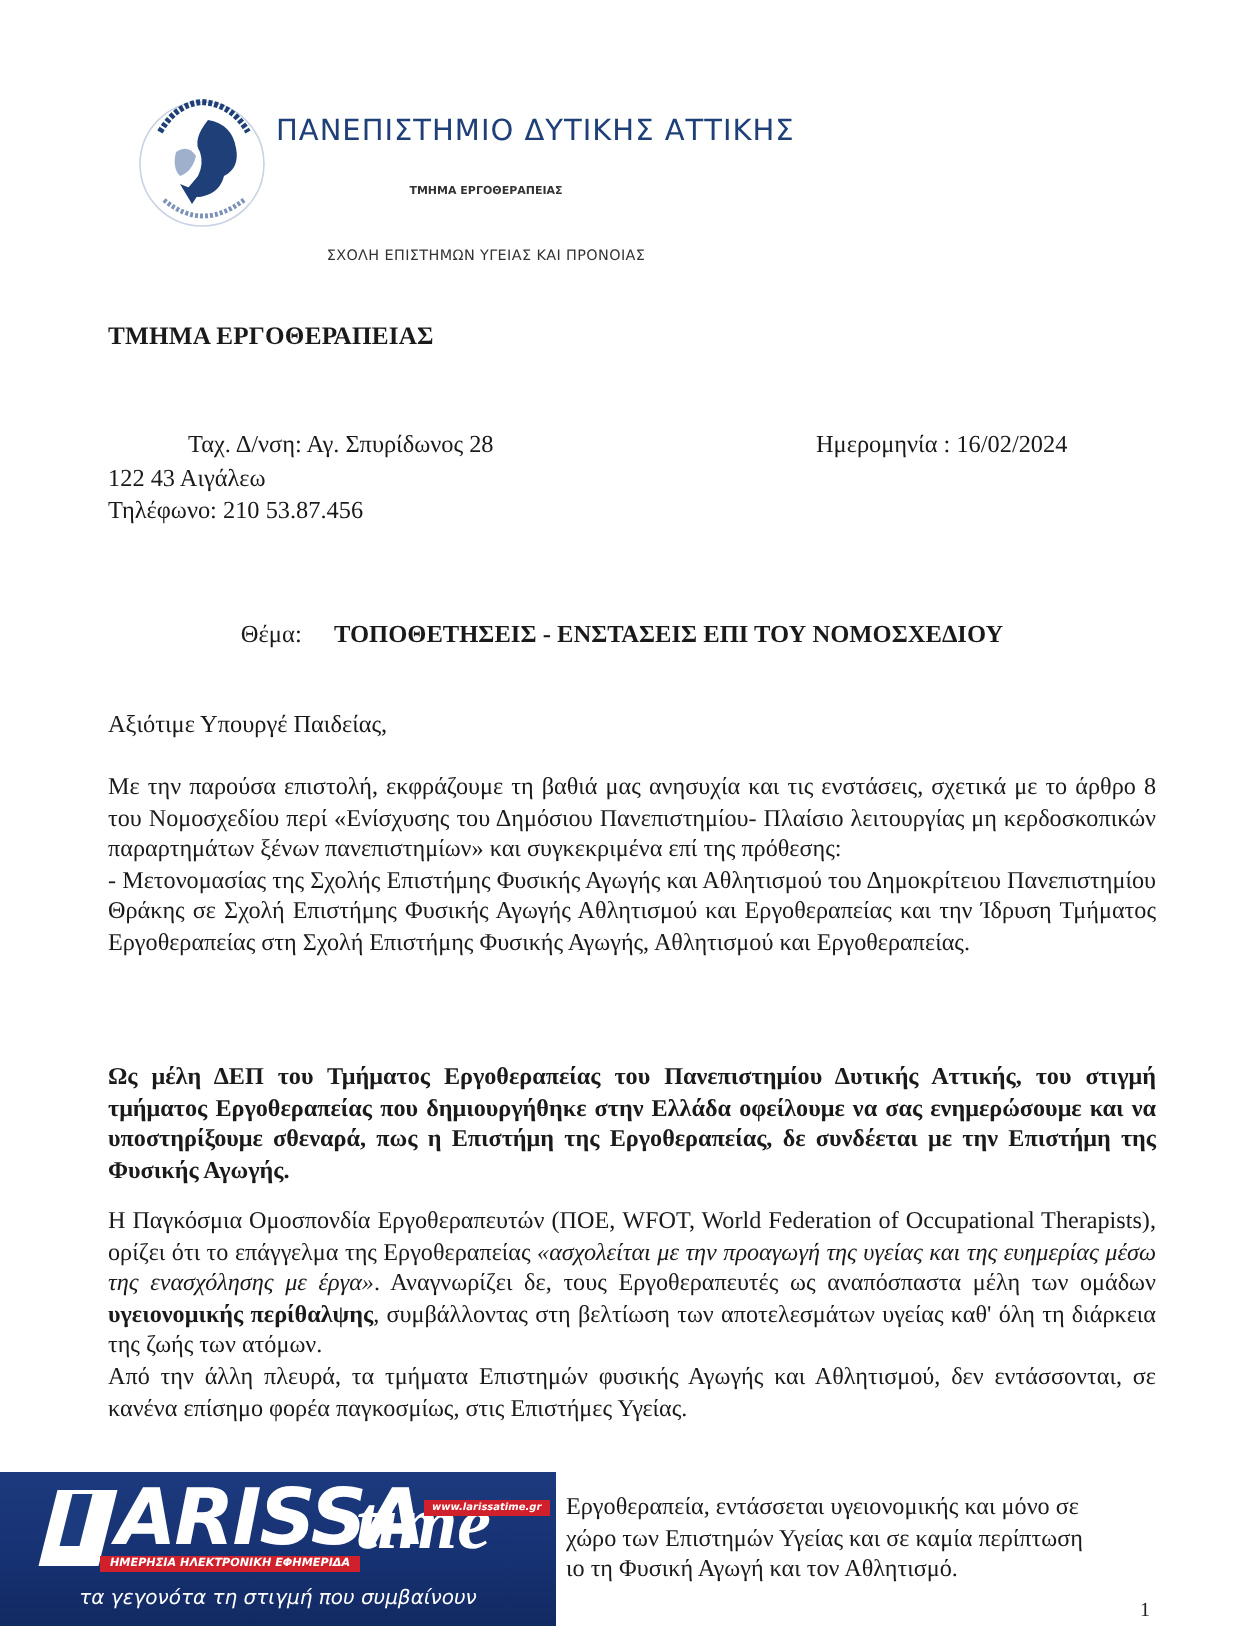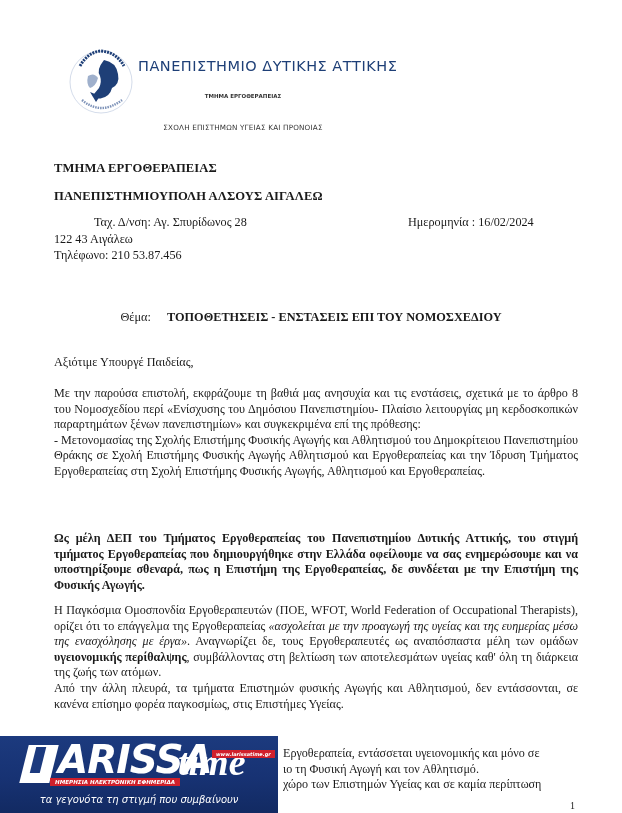--- a/index.html
+++ b/index.html
@@ -121,21 +121,20 @@
     <path d="M16 56 Q35 72 56 56" fill="none" stroke="#7d92b8" stroke-width="2.4" stroke-dasharray="1.5 1"></path>
     <path d="M38 16 Q50 18 52 30 Q54 40 46 44 Q44 52 36 54 Q30 56 28 50 L33 44 Q36 38 34 32 Q30 26 38 16 Z" fill="#1e3f77"></path>
     <path d="M22 32 Q28 28 32 34 Q30 42 24 44 Q20 40 22 32 Z" fill="#9fb0cc"></path>
     <path d="M24 48 L34 52 L30 58 Z" fill="#1e3f77"></path>
   </svg>
   <div class="uni-title">ΠΑΝΕΠΙΣΤΗΜΙΟ ΔΥΤΙΚΗΣ ΑΤΤΙΚΗΣ</div>
   <div class="uni-school">ΣΧΟΛΗ ΕΠΙΣΤΗΜΩΝ ΥΓΕΙΑΣ ΚΑΙ ΠΡΟΝΟΙΑΣ</div>
   <div class="uni-dept">ΤΜΗΜΑ ΕΡΓΟΘΕΡΑΠΕΙΑΣ</div>
 
   <div class="hdr1">ΤΜΗΜΑ ΕΡΓΟΘΕΡΑΠΕΙΑΣ</div>
-  <div class="hdr2">ΠΑΝΕΠΙΣΤΗΜΙΟΥΠΟΛΗ ΑΛΣΟΥΣ ΑΙΓΑΛΕΩ</div>
   <div class="addr addr1">Ταχ. Δ/νση: Αγ. Σπυρίδωνος 28</div>
   <div class="addr addr2">122 43 Αιγάλεω</div>
   <div class="addr addr3">Τηλέφωνο: 210 53.87.456</div>
   <div class="date">Ημερομηνία : 16/02/2024</div>
 
   <div class="subject">
     <span class="sub-label">Θέμα:</span>
     <span class="sub-text">ΤΟΠΟΘΕΤΗΣΕΙΣ - ΕΝΣΤΑΣΕΙΣ ΕΠΙ ΤΟΥ ΝΟΜΟΣΧΕΔΙΟΥ</span>
   </div>
 
@@ -148,22 +147,22 @@
 
   <div class="para p2">Ως μέλη ΔΕΠ του Τμήματος Εργοθεραπείας του Πανεπιστημίου Δυτικής Αττικής, του στιγμή τμήματος Εργοθεραπείας που δημιουργήθηκε στην Ελλάδα οφείλουμε να σας ενημερώσουμε και να υποστηρίξουμε σθεναρά, πως η Επιστήμη της Εργοθεραπείας, δε συνδέεται με την Επιστήμη της Φυσικής Αγωγής.</div>
 
   <div class="para p3">
     <span>Η Παγκόσμια Ομοσπονδία Εργοθεραπευτών (ΠΟΕ, WFOT, World Federation of Occupational Therapists), ορίζει ότι το επάγγελμα της Εργοθεραπείας </span><span class="italic">«ασχολείται με την προαγωγή της υγείας και της ευημερίας μέσω της ενασχόλησης με έργα»</span><span>. Αναγνωρίζει δε, τους Εργοθεραπευτές ως αναπόσπαστα μέλη των ομάδων </span><span class="bold">υγειονομικής περίθαλψης</span><span>, συμβάλλοντας στη βελτίωση των αποτελεσμάτων υγείας καθ' όλη τη διάρκεια της ζωής των ατόμων.</span>
     <div>Από την άλλη πλευρά, τα τμήματα Επιστημών φυσικής Αγωγής και Αθλητισμού, δεν εντάσσονται, σε κανένα επίσημο φορέα παγκοσμίως, στις Επιστήμες Υγείας.</div>
   </div>
 
   <div class="para p4" style="left:283px; width:300px;">
     <span class="line">Εργοθεραπεία, εντάσσεται υγειονομικής και μόνο σε</span>
+    <span class="line">χώρο των Επιστημών Υγείας και σε καμία περίπτωση</span>
     <span class="line">ιο τη Φυσική Αγωγή και τον Αθλητισμό.</span>
-    <span class="line">χώρο των Επιστημών Υγείας και σε καμία περίπτωση</span>
   </div>
 
   <div class="page-num">1</div>
 
   <div class="banner">
     <div class="banner-l"></div>
     <div class="banner-l-inner"></div>
     <div class="banner-arissa">ARISSA</div>
     <div class="banner-time">time</div>
     <div class="banner-url">www.larissatime.gr</div>

